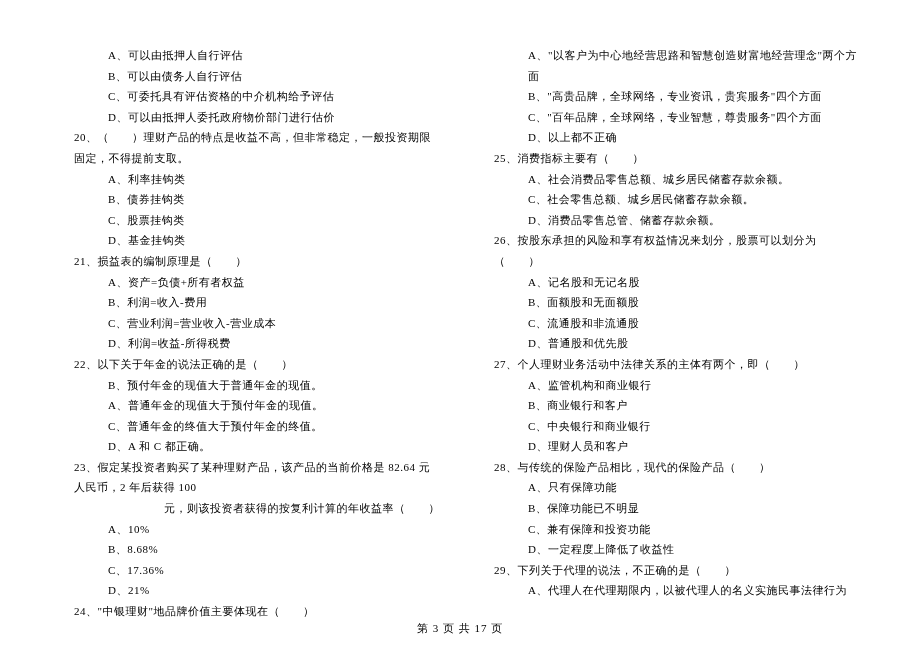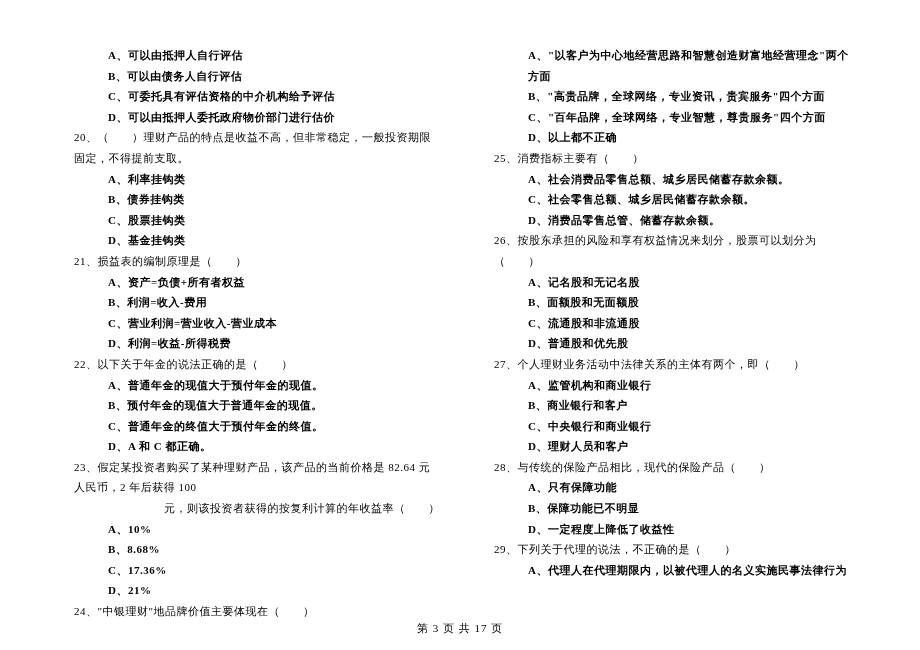--- a/index.html
+++ b/index.html
@@ -24,21 +24,20 @@
     }
     .col {
       flex: 1;
       display: flex;
       flex-direction: column;
     }
     .option-line {
       padding-left: 48px;
       line-height: 20.6px;
       letter-spacing: 0.5px;
-      font-weight: bold;
     }
     .question-line {
       padding-left: 8px;
       line-height: 20.6px;
       letter-spacing: 0.5px;
       margin-left: 6px;
     }
     .sub-line {
       padding-left: 8px;
       line-height: 20.6px;
@@ -68,22 +67,22 @@
       <div class="option-line">A、利率挂钩类</div>
       <div class="option-line">B、债券挂钩类</div>
       <div class="option-line">C、股票挂钩类</div>
       <div class="option-line">D、基金挂钩类</div>
       <div class="question-line">21、损益表的编制原理是（　　）</div>
       <div class="option-line">A、资产=负债+所有者权益</div>
       <div class="option-line">B、利润=收入-费用</div>
       <div class="option-line">C、营业利润=营业收入-营业成本</div>
       <div class="option-line">D、利润=收益-所得税费</div>
       <div class="question-line">22、以下关于年金的说法正确的是（　　）</div>
+      <div class="option-line">B、预付年金的现值大于普通年金的现值。</div>
       <div class="option-line">A、普通年金的现值大于预付年金的现值。</div>
-      <div class="option-line">B、预付年金的现值大于普通年金的现值。</div>
       <div class="option-line">C、普通年金的终值大于预付年金的终值。</div>
       <div class="option-line">D、A 和 C 都正确。</div>
       <div class="question-line">23、假定某投资者购买了某种理财产品，该产品的当前价格是 82.64 元人民币，2 年后获得 100</div>
       <div class="sub-line">元，则该投资者获得的按复利计算的年收益率（　　）</div>
       <div class="option-line">A、10%</div>
       <div class="option-line">B、8.68%</div>
       <div class="option-line">C、17.36%</div>
       <div class="option-line">D、21%</div>
       <div class="question-line">24、"中银理财"地品牌价值主要体现在（　　）</div>
     </div>
@@ -102,19 +101,20 @@
       <div class="option-line">C、流通股和非流通股</div>
       <div class="option-line">D、普通股和优先股</div>
       <div class="question-line">27、个人理财业务活动中法律关系的主体有两个，即（　　）</div>
       <div class="option-line">A、监管机构和商业银行</div>
       <div class="option-line">B、商业银行和客户</div>
       <div class="option-line">C、中央银行和商业银行</div>
       <div class="option-line">D、理财人员和客户</div>
       <div class="question-line">28、与传统的保险产品相比，现代的保险产品（　　）</div>
       <div class="option-line">A、只有保障功能</div>
       <div class="option-line">B、保障功能已不明显</div>
+      <div class="option-line">C、兼有保障和投资功能</div>
       <div class="option-line">D、一定程度上降低了收益性</div>
       <div class="question-line">29、下列关于代理的说法，不正确的是（　　）</div>
       <div class="option-line">A、代理人在代理期限内，以被代理人的名义实施民事法律行为</div>
     </div>
 </div>
 
 <div class="footer">第 3 页 共 17 页</div>
 
 </body></html>

